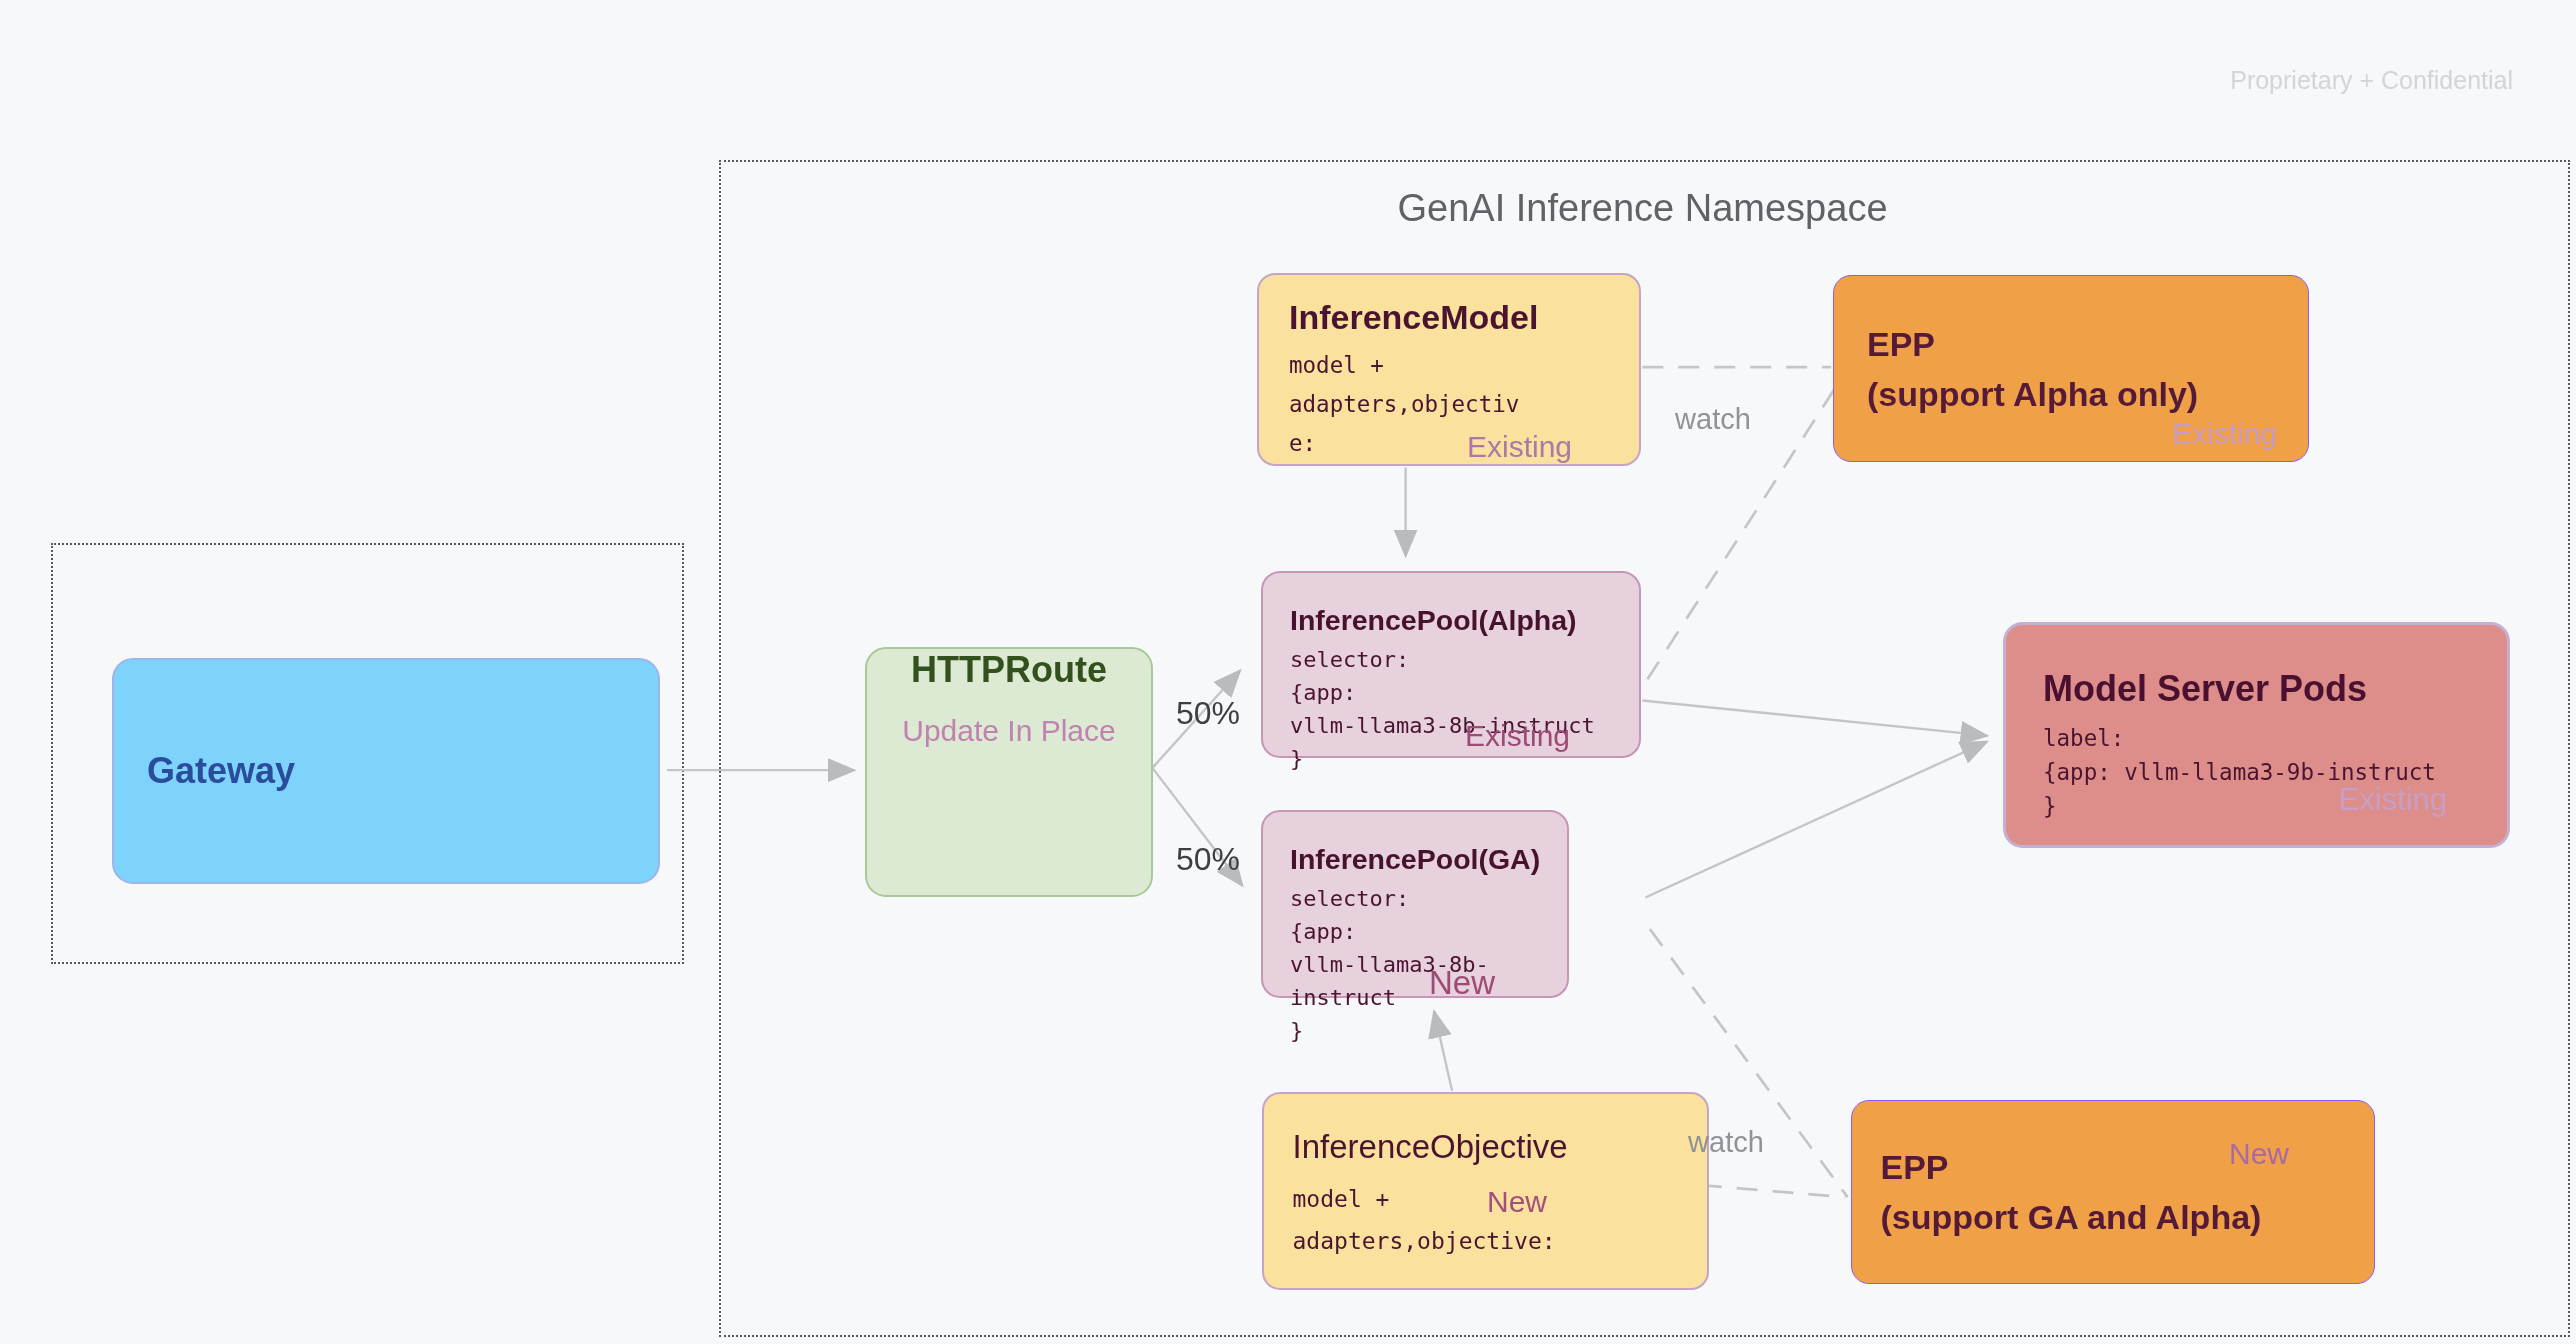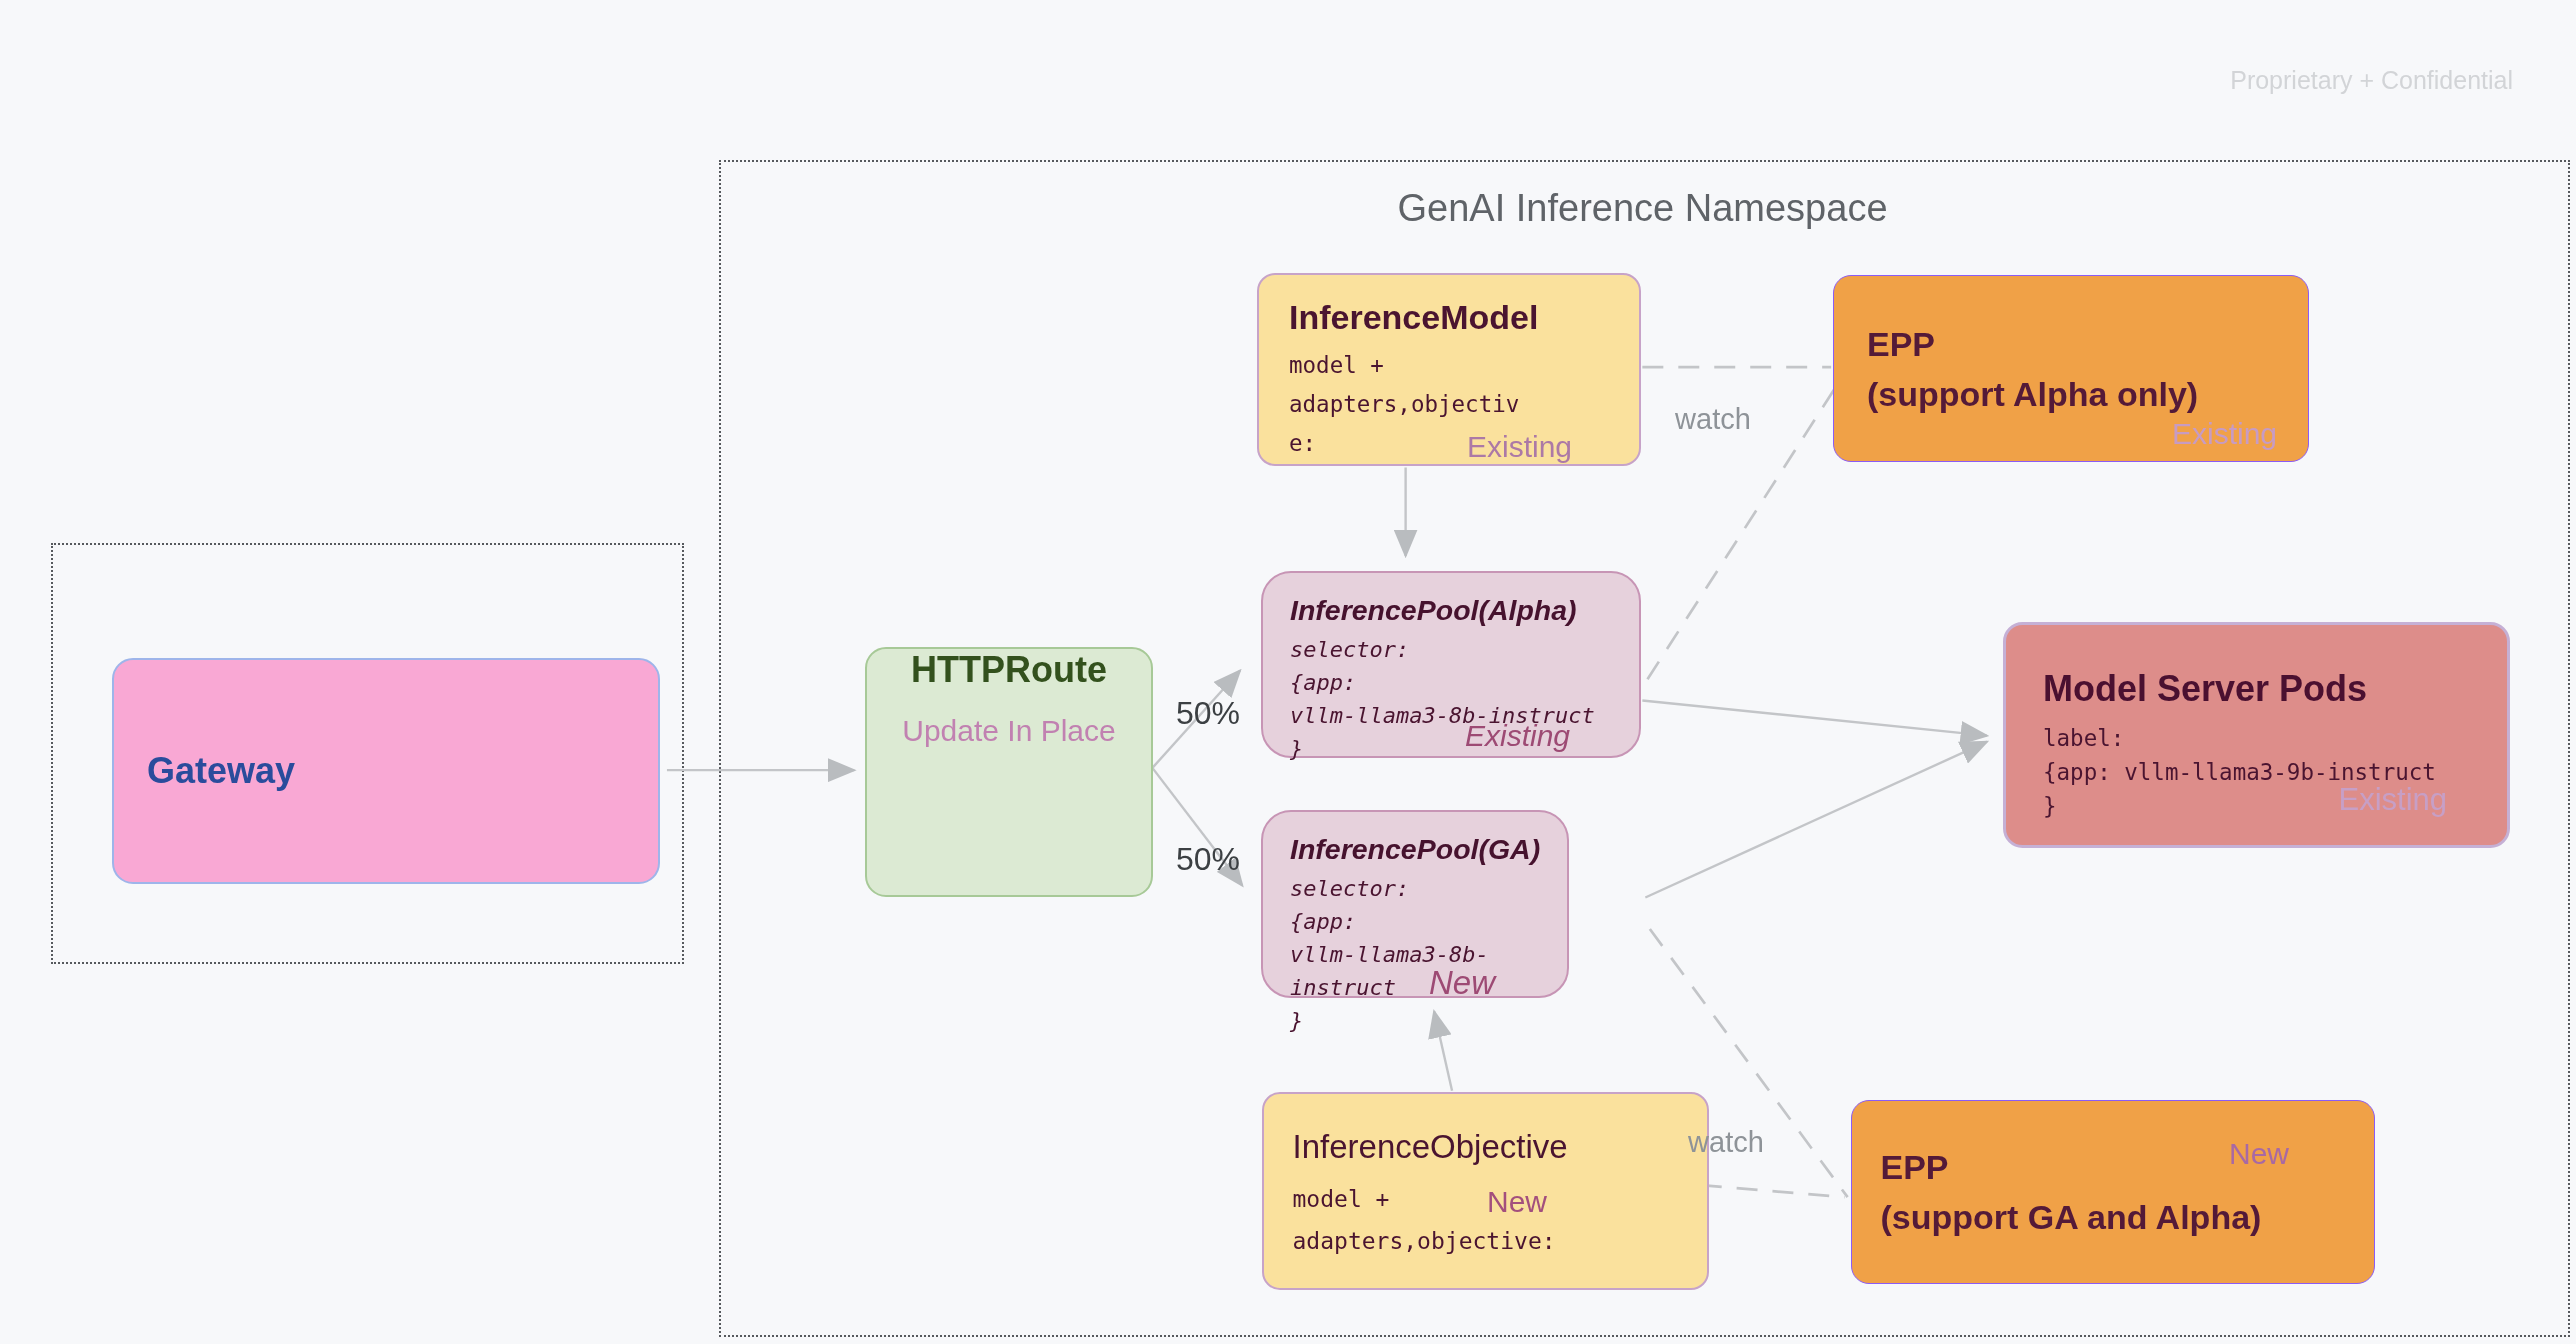--- a/index.html
+++ b/index.html
@@ -35,21 +35,21 @@
   
   .node{position:absolute;box-sizing:border-box;z-index:2;}
   .node .tag{position:absolute;font-size:30px;}
   .mono{
     font-family:"DejaVu Sans Mono","Liberation Mono",monospace;
     white-space:pre-line;color:#4A1430;
   }
 
   .gateway{
     left:112px;top:658px;width:548px;height:226px;
-    background:#f9a8d4;border:2.2px solid #9EB5EA;border-radius:21px;
+    background:#7dd3fc;border:2.2px solid #9EB5EA;border-radius:21px;
     display:flex;align-items:center;padding-left:33px;
   }
   .gateway .title{font-size:36px;font-weight:bold;color:#2A4C9C;}
 
   .httproute{
     left:865px;top:647px;width:288px;height:250px;
     background:#DCEAD3;border:2.2px solid #A7C997;border-radius:21px;
     display:flex;flex-direction:column;align-items:center;justify-content:flex-start;gap:22.5px;
   }
   .httproute .title{font-size:36px;font-weight:bold;color:#33511D;}
@@ -70,23 +70,22 @@
     background:#F0A147;border:1px solid #8b5cf6;border-radius:18px;
     display:flex;flex-direction:column;justify-content:center;
   }
   .epp .title{font-size:34px;font-weight:bold;color:#541A38;white-space:pre-line;line-height:50px;}
   .epp-alpha{left:1833px;top:275px;width:476px;height:187px;padding-left:33px;}
   .epp-alpha .tag{right:31px;bottom:10.5px;color:#C79BC3;}
   .epp-ga{left:1851px;top:1100px;width:524px;height:184px;padding-left:28.5px;}
   .epp-ga .tag{right:85px;top:36px;color:#A869A4;}
 
   .pool{
-    background:#E6D1DC;border:2.2px solid #C795B5;border-radius:30px;
-    padding:21px 0 0 27px;
-    font-style:italic;
+    background:#E6D1DC;border:2.2px solid #C795B5;border-radius:19px;
+    padding:31px 0 0 27px;
   }
   .pool .title{font-size:28.5px;font-weight:bold;color:#46122E;}
   .pool .mono{font-size:22px;line-height:33px;margin-top:6px;}
   .pool-alpha{left:1261px;top:571px;width:380px;height:187px;}
   .pool-alpha .tag{right:69px;bottom:3px;color:#9D4A74;}
   .pool-ga{left:1261px;top:810px;width:308px;height:188px;}
   .pool-ga .tag{right:72px;bottom:-6px;color:#9D4A74;font-size:33px;}
 
   .model-pods{
     left:2003px;top:622px;width:507px;height:226px;

